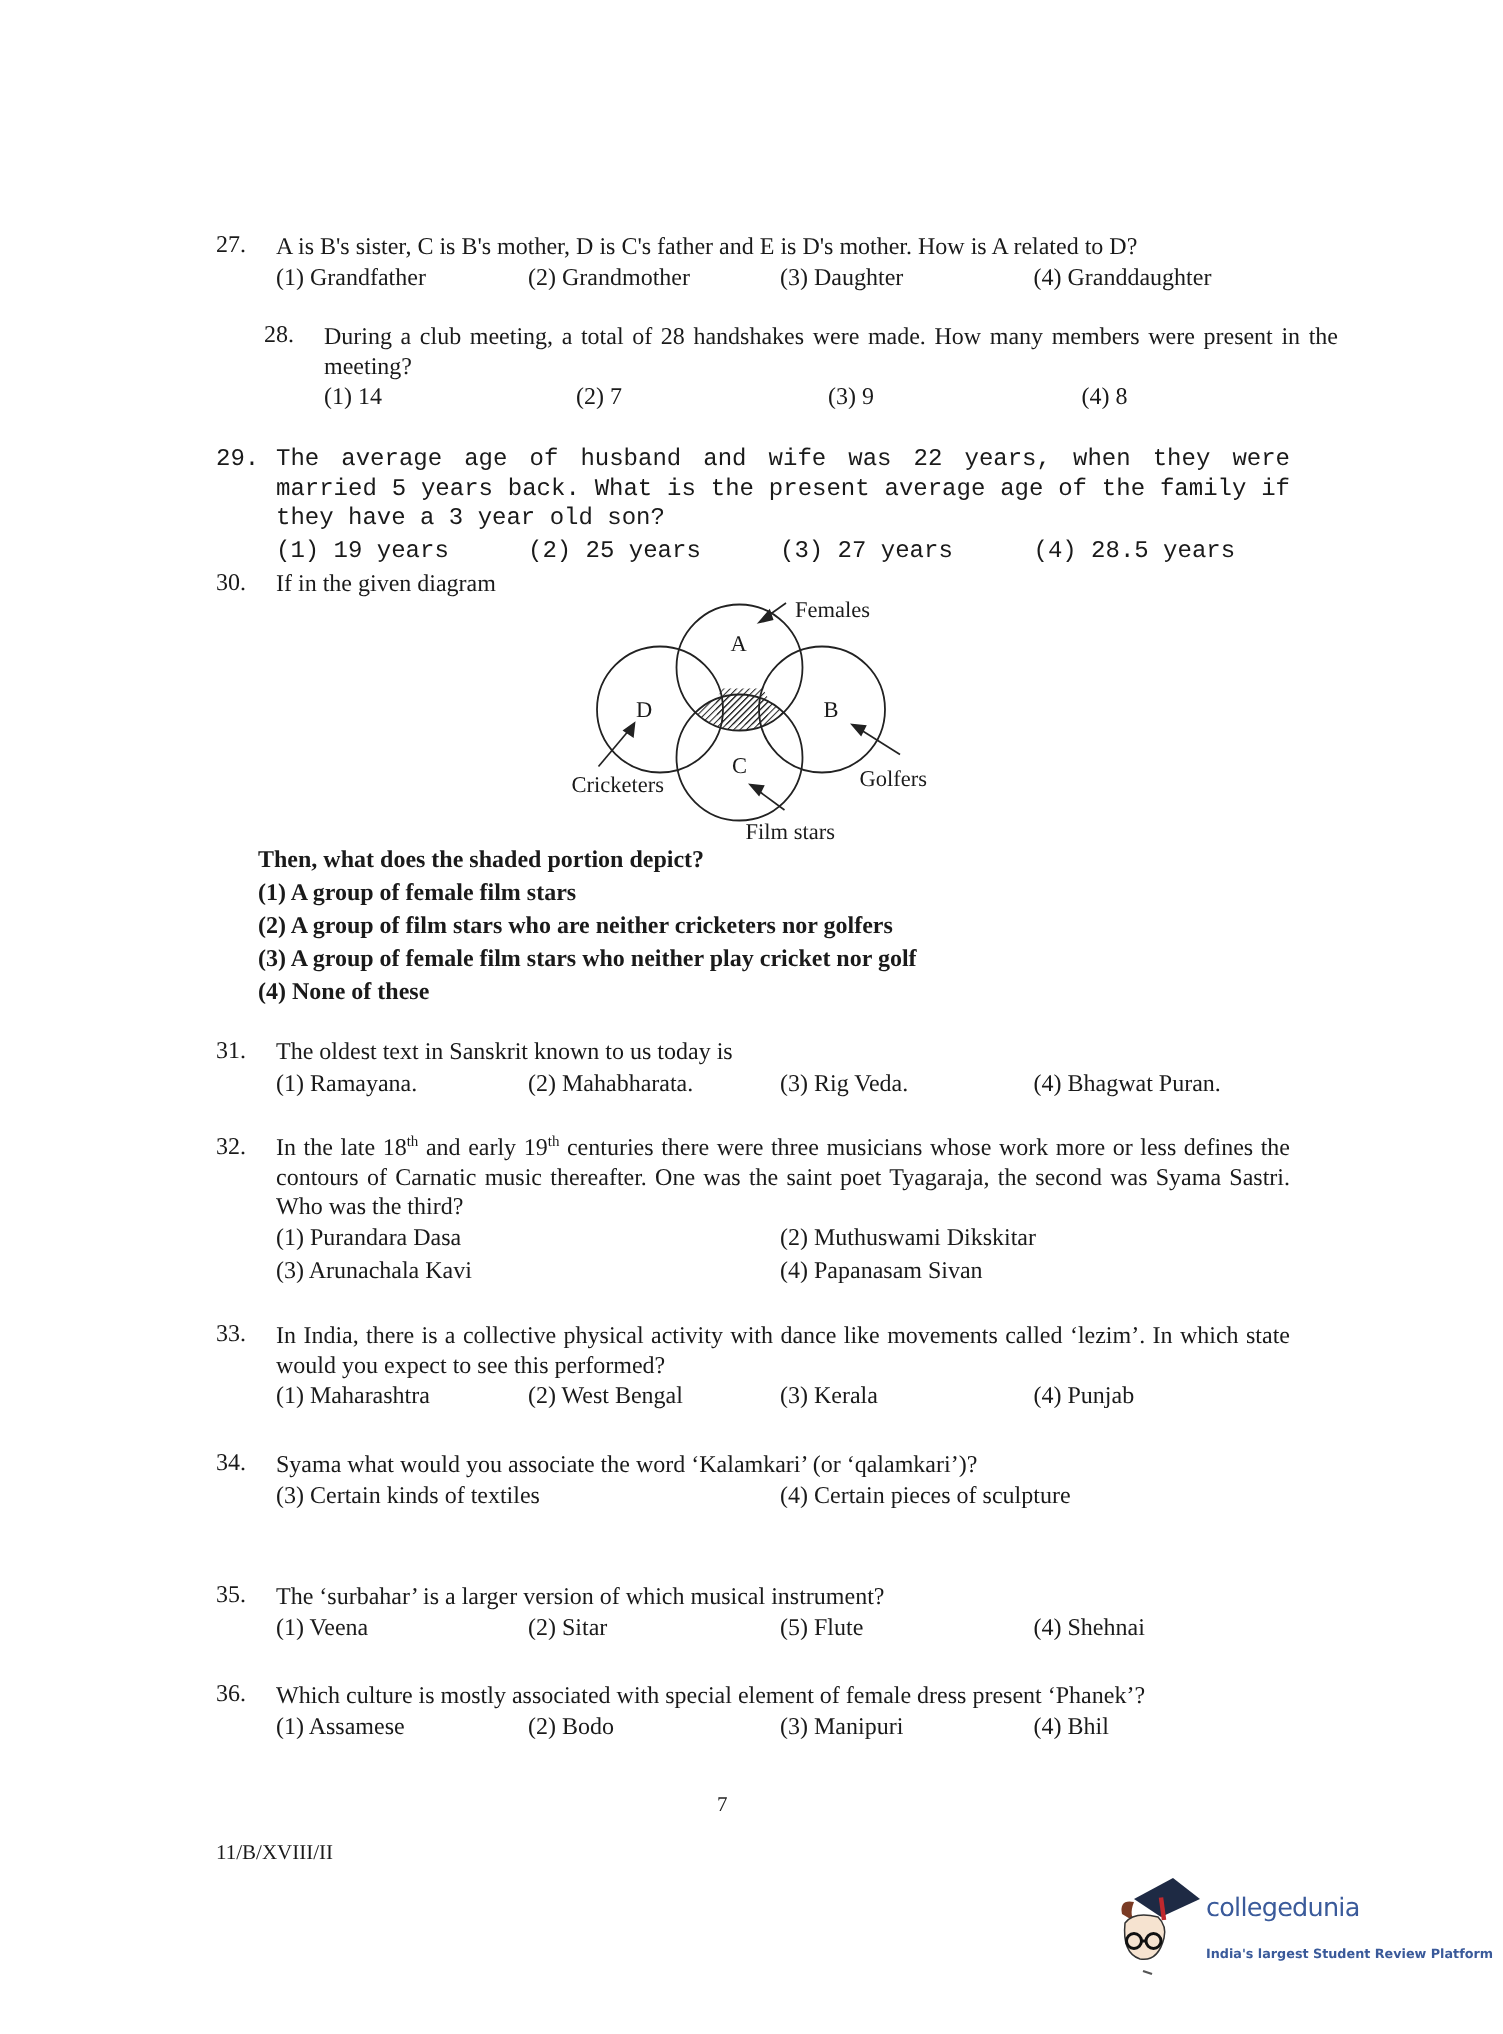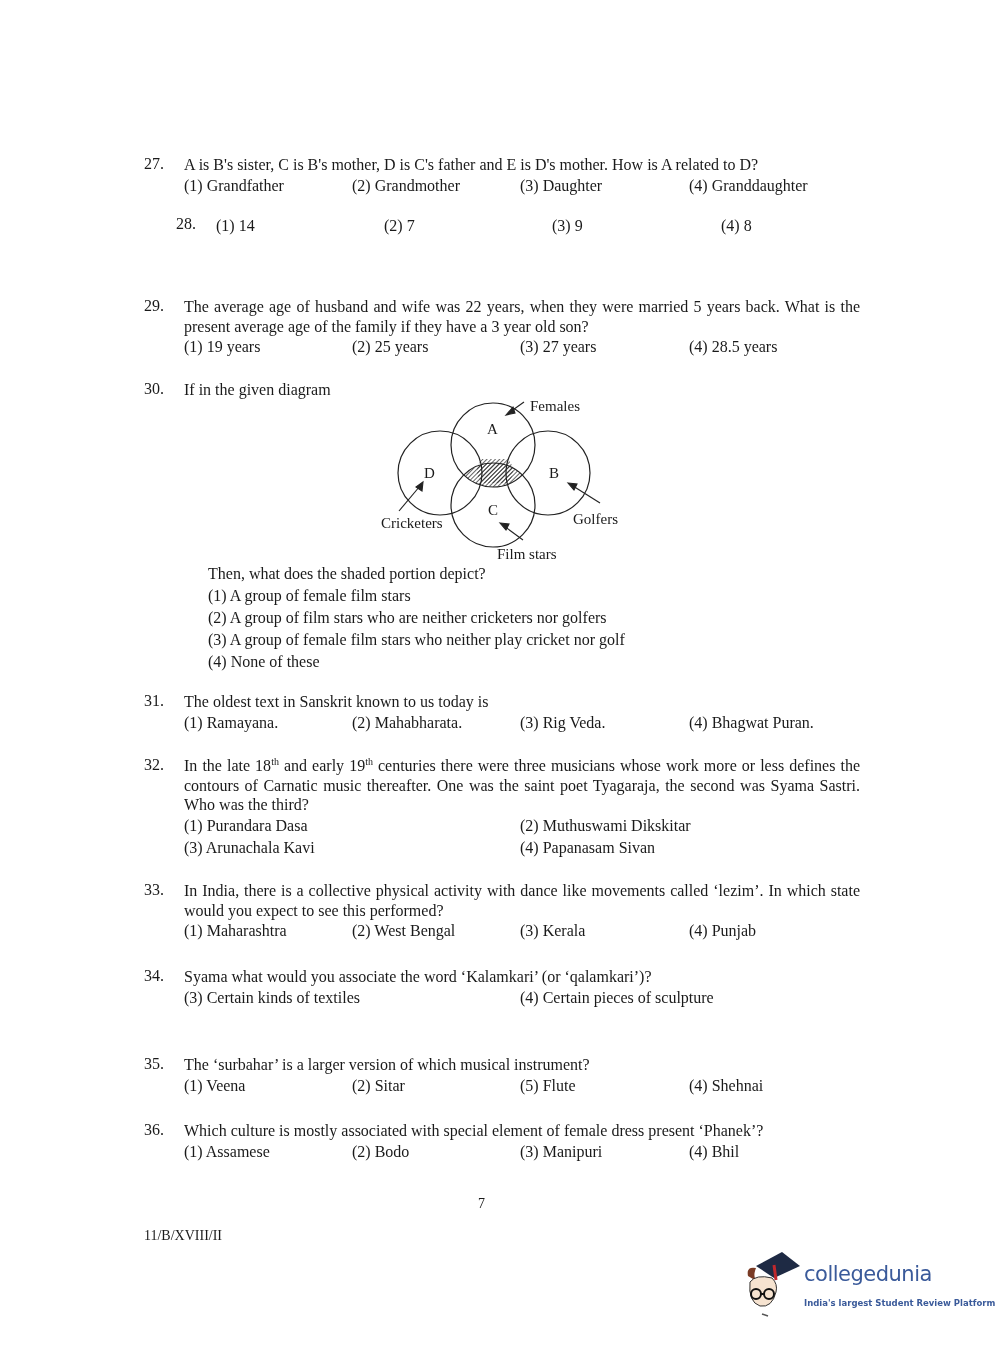--- a/index.html
+++ b/index.html
@@ -5,57 +5,58 @@
   html, body { margin: 0; padding: 0; background: #ffffff; }
   body { width: 1002px; height: 1356px; position: relative; overflow: hidden;
          font-family: "Liberation Serif", "DejaVu Serif", serif; color: #1a1a1a; font-size: 16px; }
   .q { position: absolute; left: 144px; width: 716px; }
   .qnum { position: absolute; left: 0; top: 0; width: 40px; }
   .qtext { margin-left: 40px; line-height: 19.5px; text-align: justify; }
   .opts { margin-left: 40px; position: relative; height: 22px; line-height: 22px; }
   .opts span { position: absolute; top: 0; white-space: nowrap; text-align: right; }
   .o1 { left: 0; } .o2 { left: 168px; } .o3 { left: 336px; } .o4 { left: 505px; }
   .o2c { left: 336px; }
-  .list { margin-left: 64px; line-height: 22px; }
+  .list { margin-left: 28px; line-height: 22px; font-weight: bold; }
   sup { font-size: 10px; line-height: 0; }
   .footer { position: absolute; top: 1196px; left: 144px; font-size: 14px; margin-top: 32px; }
   .pageno { position: absolute; top: 1196px; left: 478px; font-size: 14px; }
   .diagram { position: absolute; left: 370px; top: 393px; }
   .diag-label { font-family: "Liberation Serif", serif; font-size: 15px; fill: #1a1a1a; }
   .logo { position: absolute; left: 742px; top: 1248px; width: 230px; height: 72px; }
   .brand { position: absolute; left: 62px; top: 14px; font-family: "DejaVu Sans", sans-serif;
-           font-size: 21px; color: #3a5a9a; letter-spacing: -0.5px; }
+           font-size: 17px; color: #3a5a9a; letter-spacing: -0.5px; }
   .tagline { position: absolute; left: 62px; top: 50px; font-family: "DejaVu Sans", sans-serif;
              font-size: 8.5px; color: #3a5a9a; font-weight: bold; white-space: nowrap; }
 </style>
 </head>
 <body>
 
 <div class="q" style="top:155px;">
   <span class="qnum">27.</span>
   <div class="qtext">A is B's sister, C is B's mother, D is C's father and E is D's mother. How is A related to D?</div>
   <div class="opts">
     <span class="o1">(1) Grandfather</span>
     <span class="o2">(2) Grandmother</span>
     <span class="o3">(3) Daughter</span>
     <span class="o4">(4) Granddaughter</span>
   </div>
 </div>
 
 <div class="q" style="top:215px;margin-left:32px;">
   <span class="qnum">28.</span>
+  <div class="qtext">During a club meeting, a total of 28 handshakes were made. How many members were present in the meeting?</div>
   <div class="opts">
     <span class="o1">(1) 14</span>
     <span class="o2">(2) 7</span>
     <span class="o3">(3) 9</span>
     <span class="o4">(4) 8</span>
   </div>
 </div>
 
-<div class="q" style="top:297px;">
+<div class="q" style="top:297px;font-family:Liberation Mono, monospace;">
   <span class="qnum">29.</span>
   <div class="qtext">The average age of husband and wife was 22 years, when they were married 5 years back. What is the present average age of the family if they have a 3 year old son?</div>
   <div class="opts">
     <span class="o1">(1) 19 years</span>
     <span class="o2">(2) 25 years</span>
     <span class="o3">(3) 27 years</span>
     <span class="o4">(4) 28.5 years</span>
   </div>
 </div>
 

